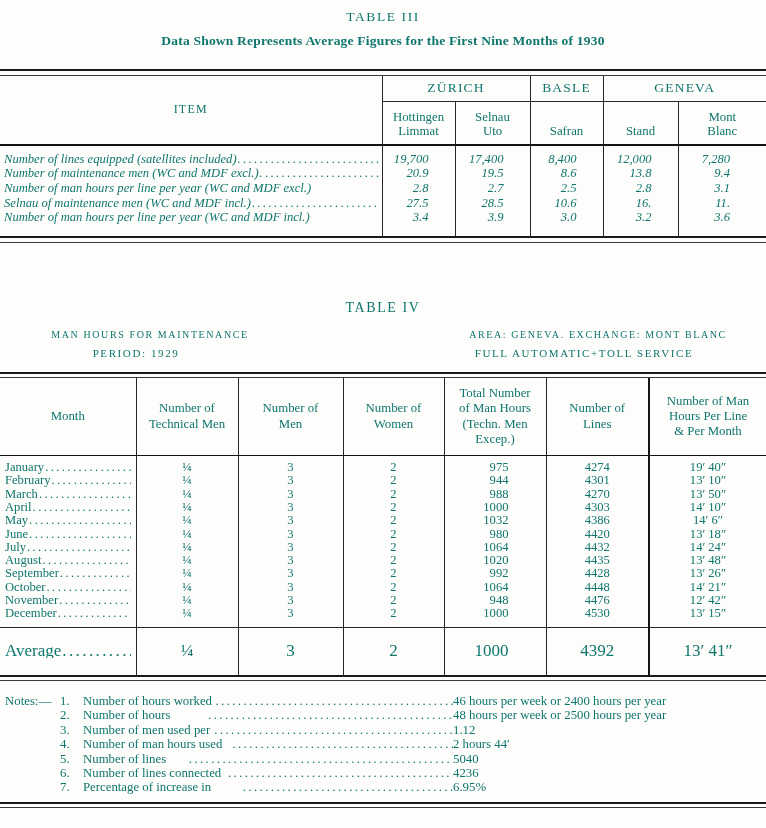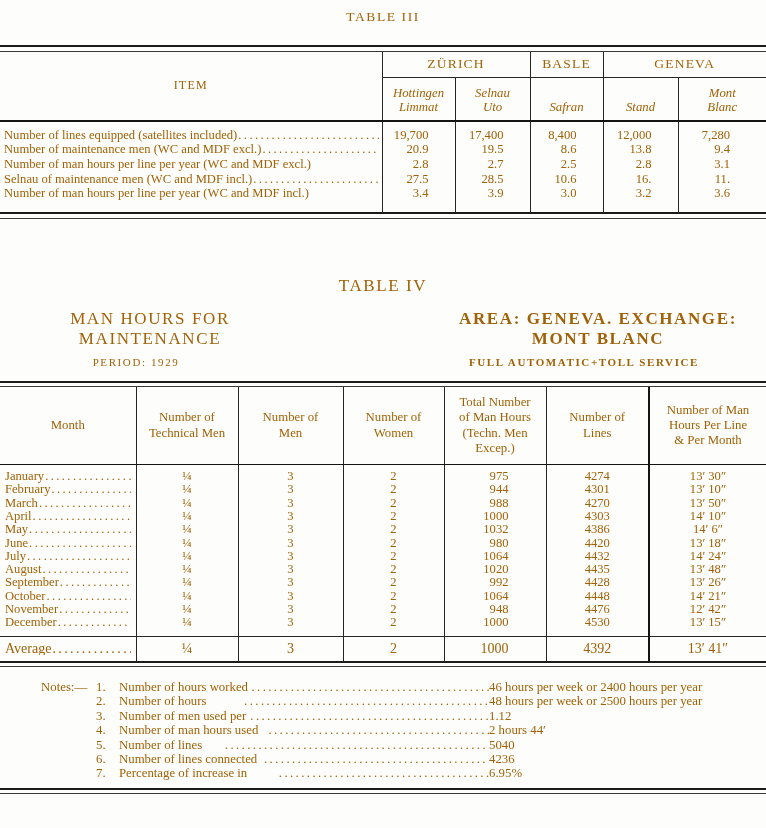--- a/index.html
+++ b/index.html
@@ -1,18 +1,18 @@
 <!DOCTYPE html>
 <html><head>
 <meta charset="utf-8">
 <style>
   html,body {margin:0; padding:0; background:#e8e8e6;}
   .page {
     width:766px; height:828px; margin:0 auto; background:#fdfdfb;
-    color:#a16207; font-family:"Liberation Serif","DejaVu Serif",serif;
+    color:#0f766e; font-family:"Liberation Serif","DejaVu Serif",serif;
     overflow:hidden; position:relative;
   }
 
   
   .t3-title {padding-top:9px; font-size:13.5px; letter-spacing:1.6px; text-align:center;}
   .t3-subtitle {margin-top:9px; font-size:14px; letter-spacing:1.9px; text-align:center;}
   .t3-caption {margin-top:8px; font-size:13.5px; font-weight:bold; letter-spacing:.2px; text-align:center;}
 
   
   .rule-double {border-top:2.4px solid #1b1b1b; border-bottom:1.4px solid #3a3a3a; height:3.5px;}
@@ -24,66 +24,67 @@
   th,td {padding:0; font-weight:normal;}
   .bl {border-left:1.4px solid #262626;}
   .blh {border-left:2.4px solid #151515;}
 
   
   .t3 .grp {height:25px; vertical-align:middle; text-align:center; font-size:13.5px;
             letter-spacing:1.2px; border-bottom:1.4px solid #262626;}
   .t3 .item-h {font-size:12px; letter-spacing:1.2px; text-align:center; vertical-align:middle;
                border-bottom:2px solid #141414;}
   .t3 .sub th {height:37px; vertical-align:bottom; text-align:center; padding-bottom:5px;
-               font-size:12.8px; line-height:1.12; white-space:pre-line; border-bottom:2px solid #141414;font-style:italic;}
-  .t3 tbody td {font-size:12.6px; line-height:14.7px; vertical-align:top;}
+               font-size:12.8px; line-height:1.12; white-space:pre-line; border-bottom:2px solid #141414;}
+  .t3 tbody td {font-size:12.6px; line-height:14.7px; vertical-align:top;font-style:italic;}
   .t3 tbody tr:first-child td {padding-top:6px;}
   .t3 tbody tr:last-child td {padding-bottom:11px;}
   .t3 td.item {padding-left:4px; padding-right:3px;}
   .t3 td.num {text-align:right; padding-right:26px;}
   .t3 td.num-last {text-align:right; padding-right:36px;}
 
   
   .lead-wrap {display:flex; align-items:baseline; overflow:hidden;}
   .lead-wrap .lbl {white-space:nowrap;}
   .leader {flex:1 1 auto; overflow:hidden; white-space:nowrap; letter-spacing:2.4px; padding-left:1px;}
 
   
-  .t4-title {margin-top:57px; text-align:center; font-size:17px; letter-spacing:1.6px;}
+  .t4-title {margin-top:57px; text-align:center; font-size:14px; letter-spacing:1.6px;}
   .t4-head {display:flex; margin-top:13px;}
   .t4-head-left {width:272px; text-align:center;}
-  .t4-head-right {margin-left:auto; margin-right:14px; width:336px; text-align:center;font-weight:bold;}
-  .t4-head .l1 {font-size:17px; letter-spacing:1.6px;padding-left:28px;}
+  .t4-head-right {margin-left:auto; margin-right:14px; width:336px; text-align:center;}
+  .t4-head .l1 {font-size:10px; letter-spacing:1.6px;padding-left:28px;}
   .t4-head .l2 {font-size:11px; letter-spacing:1.6px; margin-top:7px;}
 
   
   .t4 thead th {height:77px; vertical-align:middle; text-align:center; font-size:12.8px;
                 line-height:1.2; white-space:pre-line; border-bottom:1.8px solid #141414;}
   .t4 tbody td {font-size:12.6px; line-height:13.3px; vertical-align:top;}
   .t4 tbody tr.first td {padding-top:5px;}
   .t4 tbody tr.last td {padding-bottom:6px;}
   .t4 td.month {padding-left:5px; padding-right:5px;}
   .t4 td.c {text-align:center;}
   .t4 td.hours {text-align:right; padding-right:37px;}
-  .t4 tr.avg td {border-top:1.5px solid #262626; height:24px; vertical-align:middle; font-size:14px;}
+  .t4 tr.avg td {border-top:1.5px solid #262626; height:47px; vertical-align:middle; font-size:17px;}
 
   
   .notes {margin-top:13px; padding-left:5px; font-size:12.8px;}
-  .note-row {display:flex; align-items:baseline; line-height:14.4px; height:14.4px; overflow:hidden;margin-left:36px;}
+  .note-row {display:flex; align-items:baseline; line-height:14.4px; height:14.4px; overflow:hidden;}
   .n-prefix {width:55px; white-space:nowrap;}
   .n-num {width:23px; white-space:nowrap;}
   .n-body {width:370px; display:flex; align-items:baseline; overflow:hidden;}
   .n-val {white-space:nowrap;}
 </style>
 </head>
 <body>
 
 <div class="page">
 
   <div class="t3-title">TABLE III</div>
+  <div class="t3-caption">Data Shown Represents Average Figures for the First Nine Months of 1930</div>
 
   <div class="rule-double rule-t3-top"></div>
 
   <table class="t3">
     <colgroup>
       <col style="width:382px">
         <col style="width:73px">
         <col style="width:75px">
       <col style="width:73px">
         <col style="width:75px">
@@ -229,21 +230,21 @@
             <div class="lead-wrap">
               <span class="lbl">January</span>
               <span class="leader">....................................</span>
             </div>
           </td>
         <td class="c bl">¼</td>
         <td class="c bl">3</td>
         <td class="c bl">2</td>
         <td class="hours bl">975</td>
         <td class="c bl">4274</td>
-        <td class="c blh">13′ 30″</td>
+        <td class="c blh">19′ 40″</td>
       </tr>
       <tr>
         <td class="month">
             <div class="lead-wrap">
               <span class="lbl">February</span>
               <span class="leader">....................................</span>
             </div>
           </td>
         <td class="c bl">¼</td>
         <td class="c bl">3</td>

